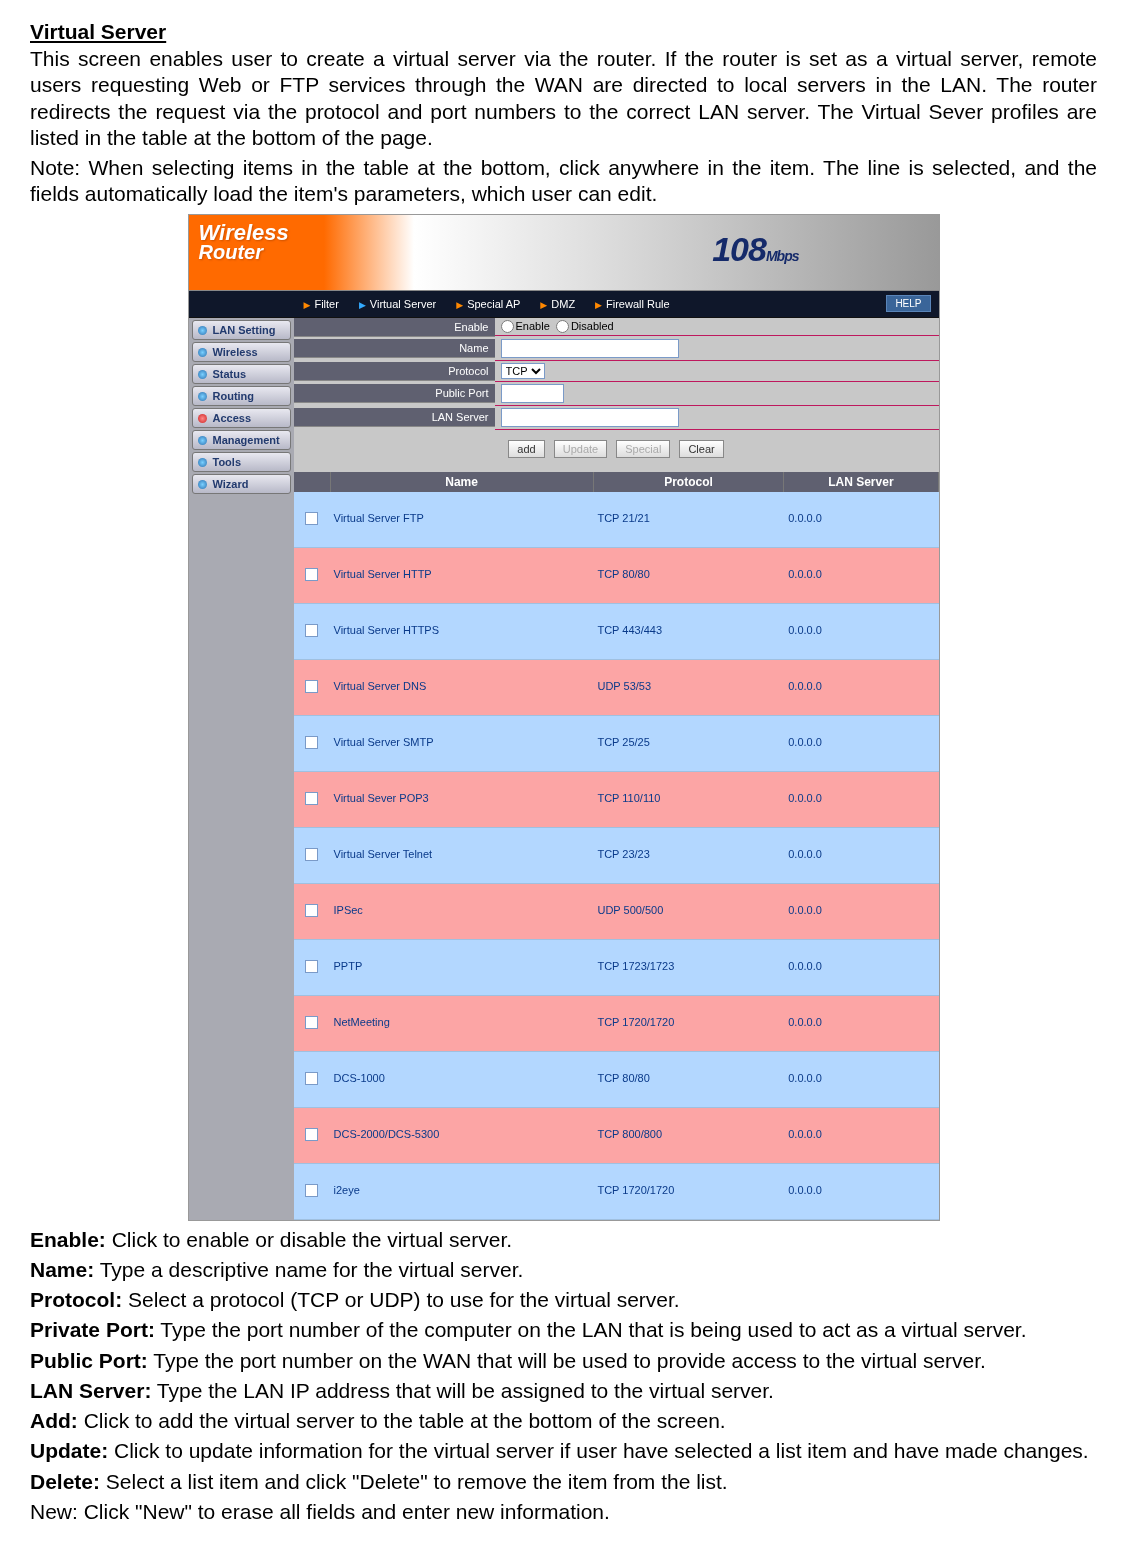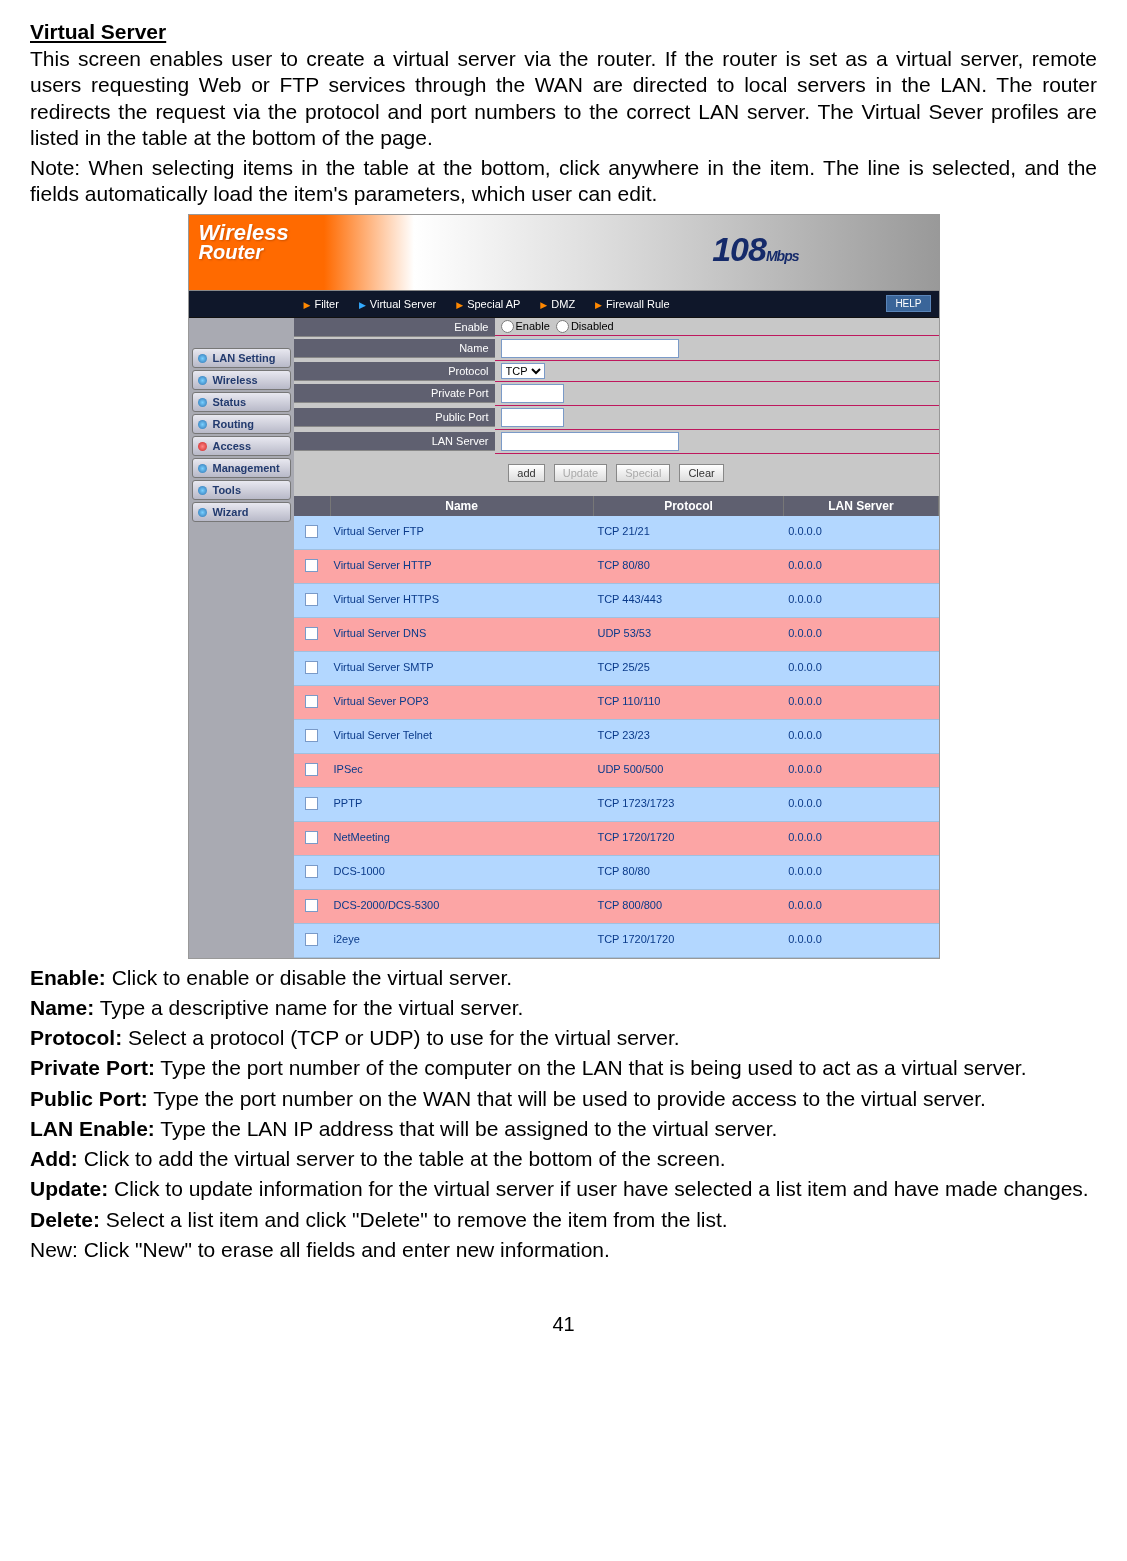--- a/index.html
+++ b/index.html
@@ -13,39 +13,39 @@
   .banner .logo .sub { font-size:20px; }
   .banner .mbps { position:absolute; right:140px; top:15px; font-family:'Impact',Arial; font-size:34px; font-style:italic; color:#152a6a; letter-spacing:-1px;font-weight:bold; }
   .banner .mbps small { font-size:14px; font-style:italic; }
   .navbar { background:#0f172a; color:#fff; font-size:11px; padding:0; height:26px; display:flex; align-items:center; border-bottom:1px solid #111; }
   .navbar .spacer { width:105px; }
   .navbar .navitem { padding:0 10px; white-space:nowrap; }
   .navbar .navitem .tri { color:#ff8800; margin-right:4px; font-size:9px;}
   .navbar .navitem.active .tri { color:#33aaff;}
   .navbar .help { margin-left:auto; margin-right:8px; background:#3a6599; color:#fff; padding:2px 8px; font-size:10px; border:1px solid #5a85b9;}
   .app-body { display:flex; background:#c8c8c8; }
-  .sidenav { width:105px; background:#a9aab2; padding-top:28px; }
+  .sidenav { width:105px; background:#a9aab2; }
   .sidenav .item { background:linear-gradient(#e8e8f0,#b8b9c8); border:1px solid #777; border-radius:3px; margin:2px 3px; padding:3px 4px 3px 20px; font-size:11px; font-weight:bold; color:#223a6e; position:relative; }
   .sidenav .item::before { content:''; position:absolute; left:5px; top:5px; width:9px; height:9px; border-radius:50%; background:radial-gradient(circle,#7ad0ff,#2a70b0); }
   .sidenav .item.active::before { background:radial-gradient(circle,#ff8888,#cc2222); }
   .content { flex:1; background:#c8c8c8; padding:0; }
   .formrow { display:flex; align-items:center; margin:0; }
   .formrow .lbl { width:195px; background:#5f6070; color:#fff; text-align:right; padding:3px 6px 3px 0; font-size:11px; border-bottom:1px solid #888; }
   .formrow .val { flex:1; padding:2px 6px; font-size:11px; background:#c8c8c8; border-bottom:1px solid #be185d;}
   .formrow input[type=text]{ border:1px solid #7a9ac8; height:17px; font-size:11px; padding:0 3px; background:#fff;}
   .formrow select { border:1px solid #7a9ac8; font-size:11px; background:#fff;}
   .radio { margin:0 2px 0 0; vertical-align:middle;}
   .btnrow { text-align:center; padding:10px 0 14px; }
   .btn { display:inline-block; border:1px solid #888; background:linear-gradient(#fff,#ddd); padding:2px 8px; font-size:11px; margin:0 3px; color:#333; }
   .btn.disabled { color:#aaa; }
   .tablehead { display:flex; background:#5f6070; color:#fff; font-weight:bold; font-size:12px; }
   .tablehead div { padding:3px 4px; border-right:1px solid #777;}
   .tablehead .c0{width:28px;} .tablehead .c1{flex:1.4;text-align:center;} .tablehead .c2{flex:1;text-align:center;} .tablehead .c3{flex:0.8;text-align:center;}
   .tablebody .trow { display:flex; font-size:11px; color:#0a3a8a; border-bottom:1px solid #a0c0e0;}
-  .tablebody .trow div { padding:9px 4px; }
+  .tablebody .trow div { padding:20px 4px; }
   .tablebody .trow .c0{width:28px; text-align:center;}
   .tablebody .trow .c1{flex:1.4;} .tablebody .trow .c2{flex:1;} .tablebody .trow .c3{flex:0.8;}
   .tablebody .trow.alt0{ background:#b3d7ff;} .tablebody .trow.alt1{ background:#fca5a5;}
   .cb{display:inline-block;width:11px;height:11px;background:#fff;border:1px solid #7a9ac8;}
   .pageno { text-align:center; font-size:20px; margin-top:50px; }
 </style>
 </head>
 <body>
 
 <div class="heading">Virtual Server</div>
@@ -90,24 +90,20 @@
           </div>
       <div class="formrow">
             <div class="lbl">Name</div>
             <div class="val"><input type="text" style="width: 170px;"></div>
           </div>
       <div class="formrow">
             <div class="lbl">Protocol</div>
             <div class="val"><select><option>TCP</option></select></div>
           </div>
       <div class="formrow">
-            <div class="lbl">Private Port</div>
-            <div class="val"><input type="text" style="width: 55px;"></div>
-          </div>
-      <div class="formrow">
             <div class="lbl">Public Port</div>
             <div class="val"><input type="text" style="width: 55px;"></div>
           </div>
       <div class="formrow">
             <div class="lbl">LAN Server</div>
             <div class="val"><input type="text" style="width: 170px;"></div>
           </div>
       <div class="btnrow">
         <span class="btn">add</span>
         <span class="btn disabled">Update</span>
@@ -203,19 +199,19 @@
     </div>
   </div>
 </div>
 </div>
 
 <p class="para"><b>Enable:</b><span> Click to enable or disable the virtual server.</span></p>
 <p class="para"><b>Name:</b><span> Type a descriptive name for the virtual server.</span></p>
 <p class="para"><b>Protocol:</b><span> Select a protocol (TCP or UDP) to use for the virtual server.</span></p>
 <p class="para"><b>Private Port:</b><span> Type the port number of the computer on the LAN that is being used to act as a virtual server.</span></p>
 <p class="para"><b>Public Port:</b><span> Type the port number on the WAN that will be used to provide access to the virtual server.</span></p>
-<p class="para"><b>LAN Enable:</b><span> Type the LAN IP address that will be assigned to the virtual server.</span></p>
+<p class="para"><b>LAN Server:</b><span> Type the LAN IP address that will be assigned to the virtual server.</span></p>
 <p class="para"><b>Add:</b><span> Click to add the virtual server to the table at the bottom of the screen.</span></p>
 <p class="para"><b>Update:</b><span> Click to update information for the virtual server if user have selected a list item and have made changes.</span></p>
 <p class="para"><b>Delete:</b><span> Select a list item and click "Delete" to remove the item from the list.</span></p>
 <p class="para"><span>New: Click "New" to erase all fields and enter new information.</span></p>
 
 <div class="pageno">41</div>
 
 </body></html>

